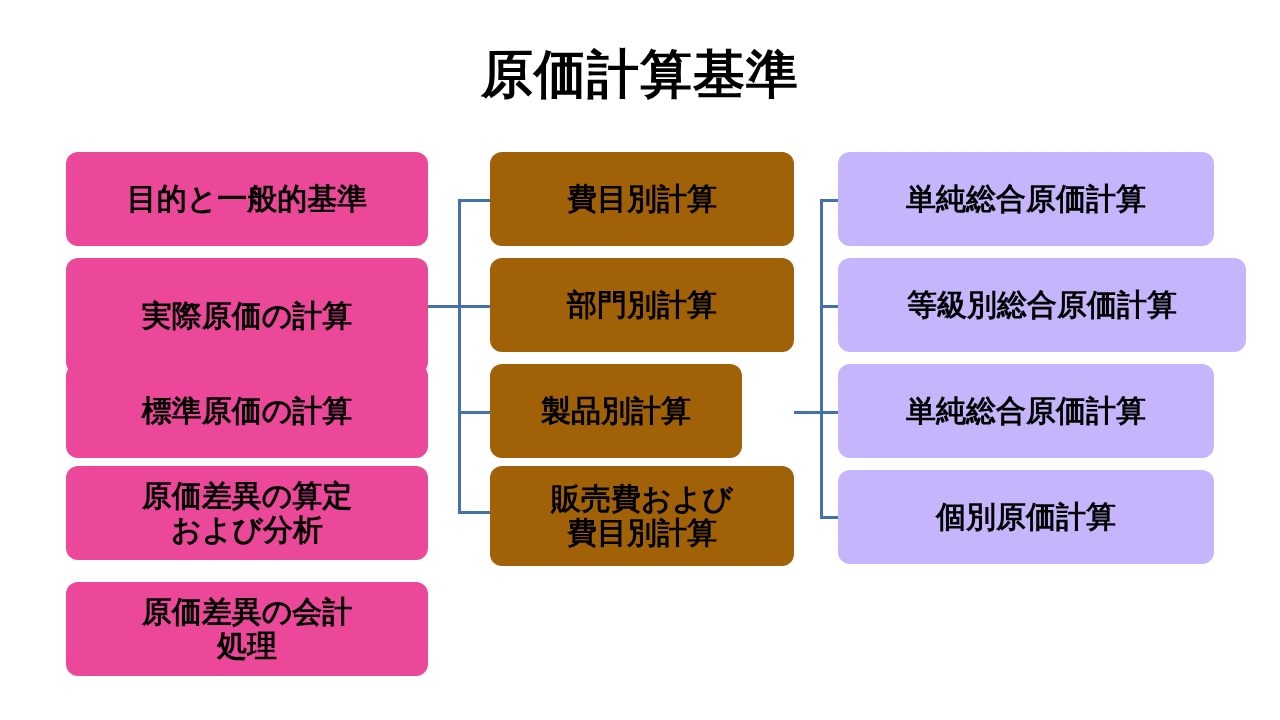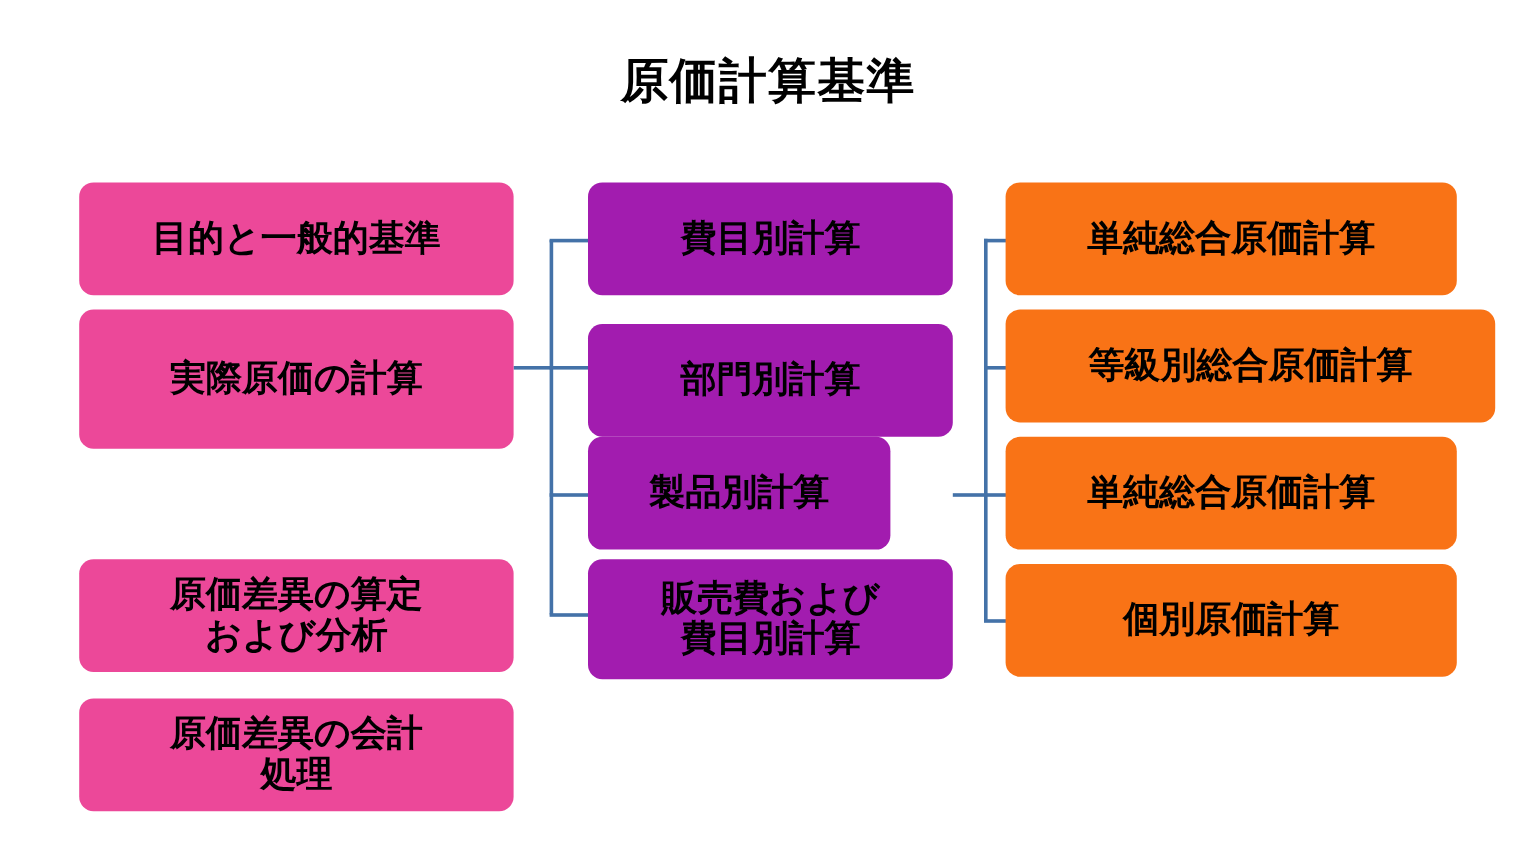--- a/index.html
+++ b/index.html
@@ -18,21 +18,21 @@
     width: 1280px;
     height: 720px;
     background: #ffffff;
   }
   #title {
     position: absolute;
     left: 0;
     top: 46px;
     width: 1280px;
     text-align: center;
-    font-size: 40px;
+    font-size: 52px;
     font-weight: bold;
     color: #000000;
     letter-spacing: 1px;
     line-height: 1.1;
   }
   .node {
     position: absolute;
     border-radius: 12px;
     display: flex;
     align-items: center;
@@ -42,25 +42,25 @@
     font-weight: bold;
     line-height: 1.12;
     box-sizing: border-box;
     padding: 2px 8px;
   }
   .col1 {
     background: #ec4899;
     font-size: 30px;
   }
   .col2 {
-    background: #a21caf;
+    background: #a16207;
     font-size: 30px;
   }
   .col3 {
-    background: #f97316;
+    background: #c4b5fd;
     font-size: 30px;
   }
   .conn-line-h {
     position: absolute;
     background: #4472a8;
     height: 3px;
   }
   .conn-line-v {
     position: absolute;
     background: #4472a8;
@@ -83,27 +83,28 @@
 
   <div class="conn-line-h" style="left:794px; top:411px; width:28px;"></div>
   <div class="conn-line-v" style="left:820px; top:199px; height:318px;"></div>
   <div class="conn-line-h" style="left:820px; top:199px; width:24px;"></div>
   <div class="conn-line-h" style="left:820px; top:305px; width:24px;"></div>
   <div class="conn-line-h" style="left:820px; top:411px; width:24px;"></div>
   <div class="conn-line-h" style="left:820px; top:516px; width:24px;"></div>
 
   <div class="node col1" style="left:66px; top:152px; width:362px; height:94px;">目的と一般的基準</div>
   <div class="node col1" style="left:66px; top:258px; width:362px; height:116px;">実際原価の計算</div>
+  <div class="node col1" style="left:66px; top:364px; width:362px; height:94px;">標準原価の計算</div>
   <div class="node col1" style="left:66px; top:466px; width:362px; height:94px; white-space:pre-line;text-align:center;">原価差異の算定
 および分析</div>
   <div class="node col1" style="left:66px; top:570px; width:362px; height:94px; white-space:pre-line;margin-top:12px;">原価差異の会計
 処理</div>
 
   <div class="node col2" style="left:490px; top:152px; width:304px; height:94px;">費目別計算</div>
-  <div class="node col2" style="left:490px; top:258px; width:304px; height:94px;margin-top:12px;">部門別計算</div>
+  <div class="node col2" style="left:490px; top:258px; width:304px; height:94px;">部門別計算</div>
   <div class="node col2" style="left:490px; top:364px; width:252px; height:94px;">製品別計算</div>
   <div class="node col2" style="left:490px; top:466px; width:304px; height:100px; white-space:pre-line;">販売費および
 費目別計算</div>
 
   <div class="node col3" style="left:838px; top:152px; width:376px; height:94px;">単純総合原価計算</div>
   <div class="node col3" style="left:838px; top:258px; width:408px; height:94px;">等級別総合原価計算</div>
   <div class="node col3" style="left:838px; top:364px; width:376px; height:94px;">単純総合原価計算</div>
   <div class="node col3" style="left:838px; top:470px; width:376px; height:94px;">個別原価計算</div>
 
 </div>

